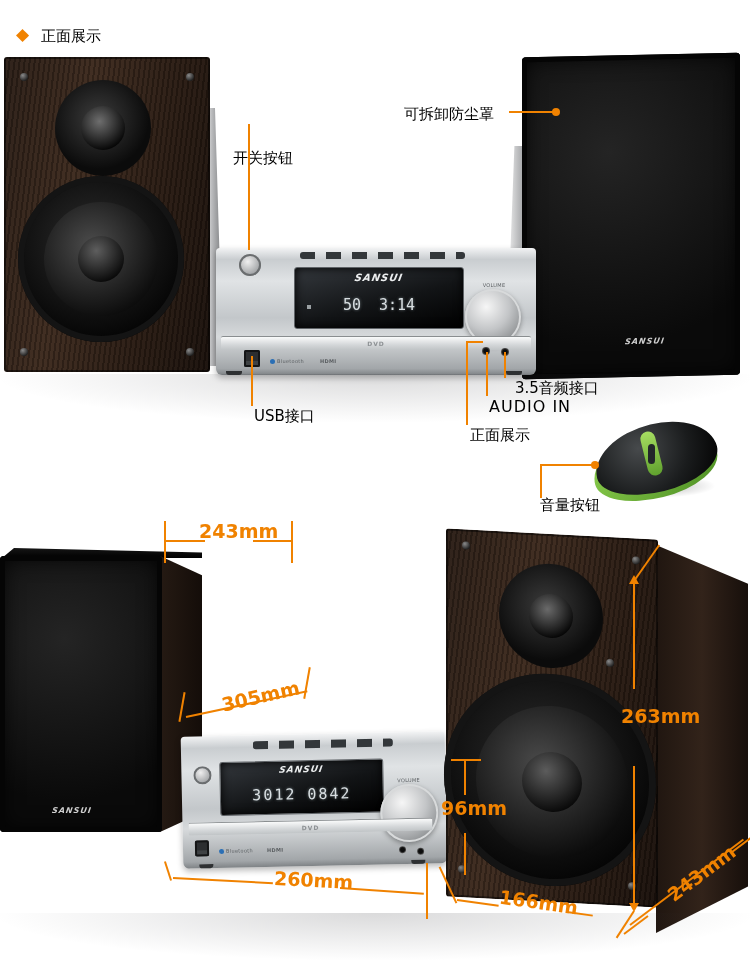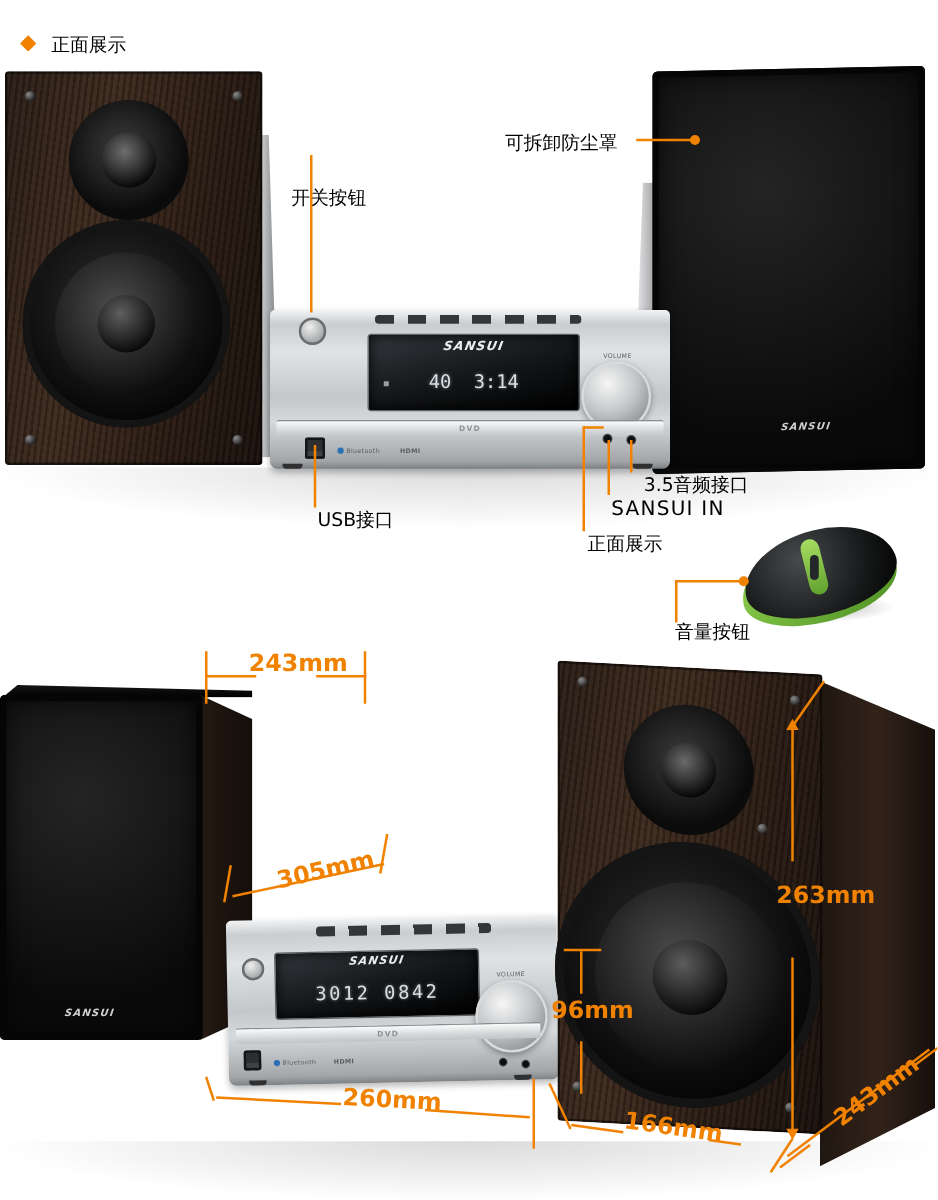--- a/index.html
+++ b/index.html
@@ -81,21 +81,21 @@
       <div class="screw" style="left:182px;top:291px;"></div>
     </div>
 
     <div class="unit" style="left:216px;top:248px;width:320px;height:127px;">
       <div class="btnstrip" style="left:84px;top:4px;width:165px;"></div>
       <div class="pwr" style="left:23px;top:6px;width:22px;height:22px;"></div>
       <div class="display" style="left:78px;top:19px;width:168px;height:60px;">
         <div class="u-logo" style="position:absolute;left:0;top:4px;width:100%;font-size:10px;">SANSUI</div>
         <div class="abs" style="left:12px;top:37px;width:4px;height:4px;background:#9aa0a3;"></div>
         <div class="abs digits" style="left:0;top:28px;width:100%;display:flex;justify-content:center;gap:18px;font-size:15px;">
-          <span>40</span>
+          <span>50</span>
           <span>3:14</span>
         </div>
       </div>
       <div class="abs tiny" style="left:249px;top:34px;width:58px;text-align:center;">VOLUME</div>
       <div class="knob" style="left:249px;top:41px;width:56px;height:56px;"></div>
       <div class="tray" style="left:5px;top:88px;width:310px;height:13px;">
         <div class="dvd" style="position:absolute;left:0;top:3px;width:100%;text-align:center;">DVD</div>
       </div>
       <div class="usb" style="left:28px;top:102px;width:16px;height:17px;"></div>
       <div class="abs tiny" style="left:54px;top:110px;"><span class="bt-dot"></span><span>Bluetooth</span></div>
@@ -124,21 +124,21 @@
     <div class="dot" style="left:552px;top:108px;"></div>
 
     <div class="ln" style="left:251px;top:356px;width:2px;height:50px;"></div>
     <span class="otxt" style="left:254px;top:408px;">USB接口</span>
 
     <div class="ln" style="left:467px;top:341px;width:16px;height:2px;"></div>
     <div class="ln" style="left:466px;top:341px;width:2px;height:84px;"></div>
     <span class="otxt" style="left:470px;top:427px;">正面展示</span>
 
     <div class="ln" style="left:486px;top:352px;width:2px;height:44px;"></div>
-    <span class="otxt" style="left:489px;top:398px;font-size:16px;letter-spacing:1px;">SANSUI IN</span>
+    <span class="otxt" style="left:489px;top:398px;font-size:16px;letter-spacing:1px;">AUDIO IN</span>
 
     <div class="ln" style="left:504px;top:352px;width:2px;height:26px;"></div>
     <span class="otxt" style="left:515px;top:380px;">3.5音频接口</span>
 
     <div class="ln" style="left:540px;top:464px;width:56px;height:2px;"></div>
     <div class="ln" style="left:540px;top:464px;width:2px;height:34px;"></div>
     <div class="dot" style="left:591px;top:461px;"></div>
     <span class="otxt" style="left:540px;top:497px;">音量按钮</span>
   </div>
 

